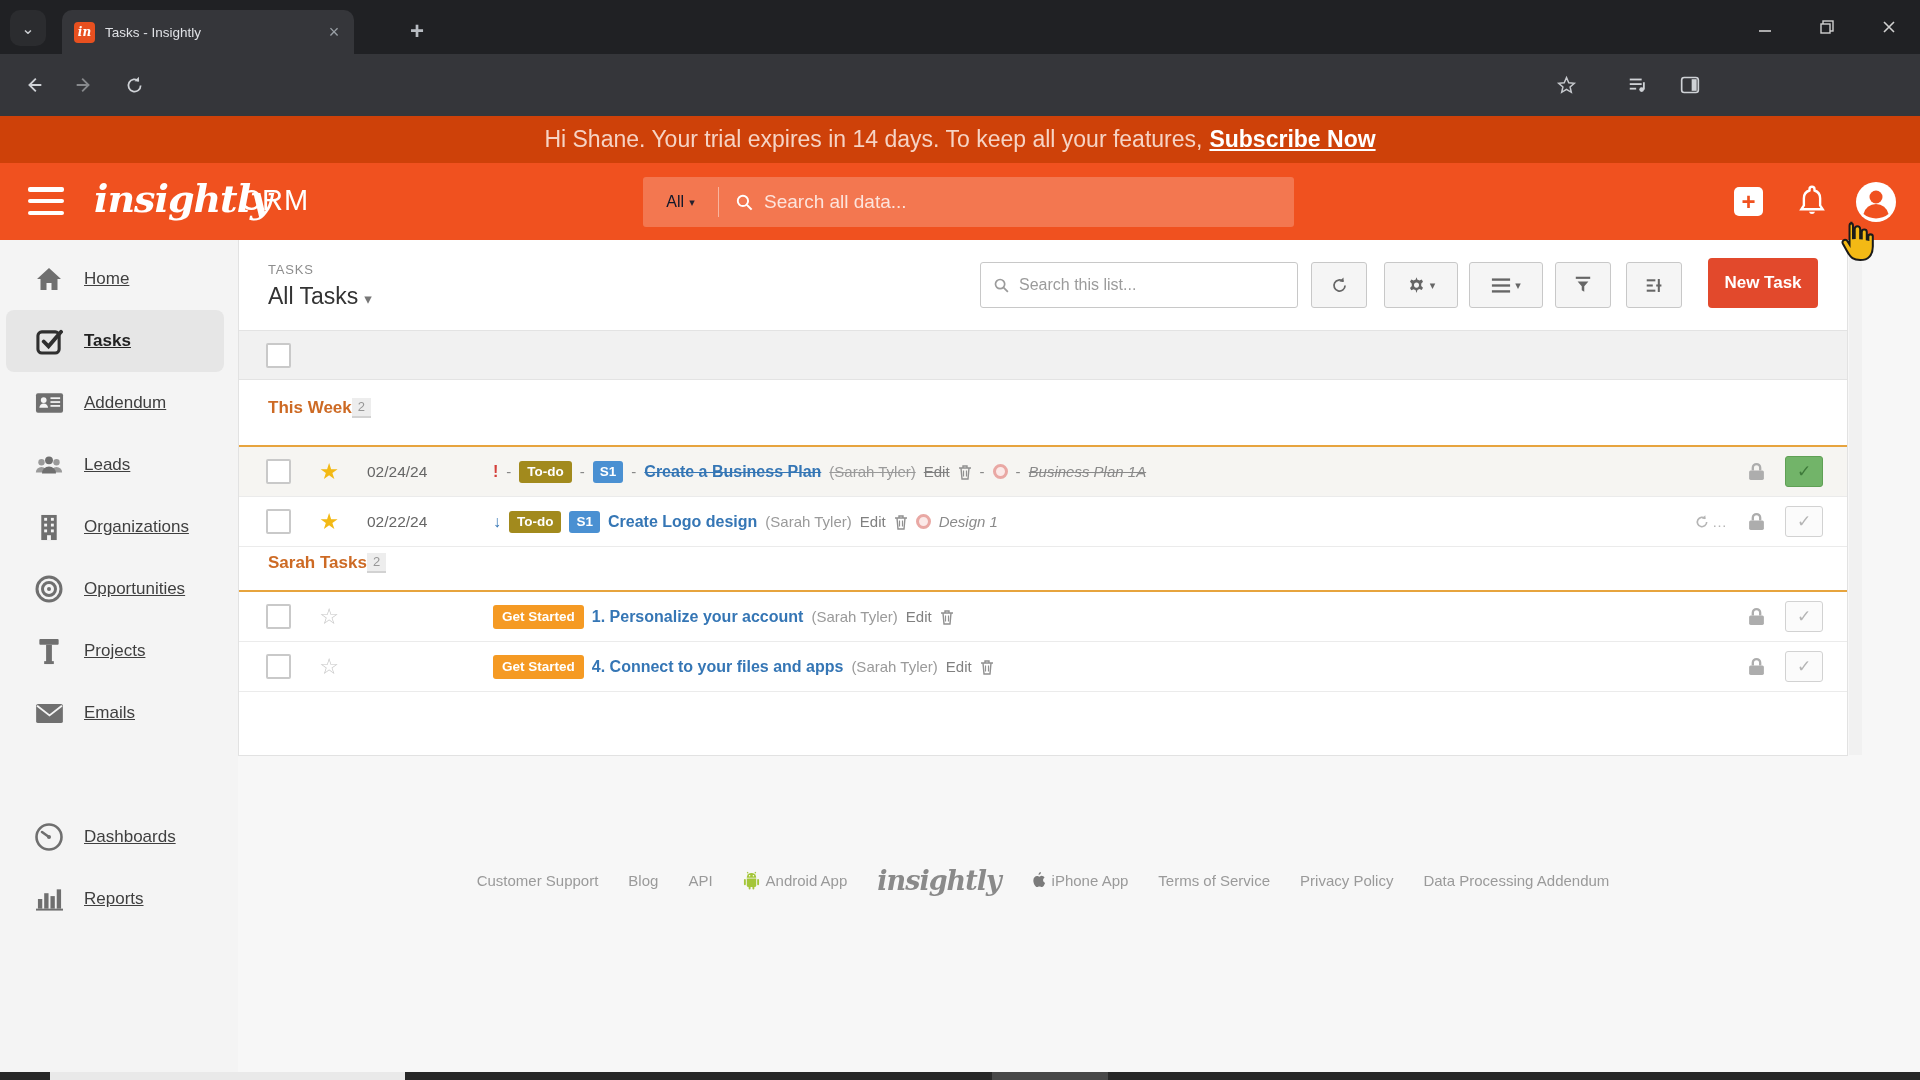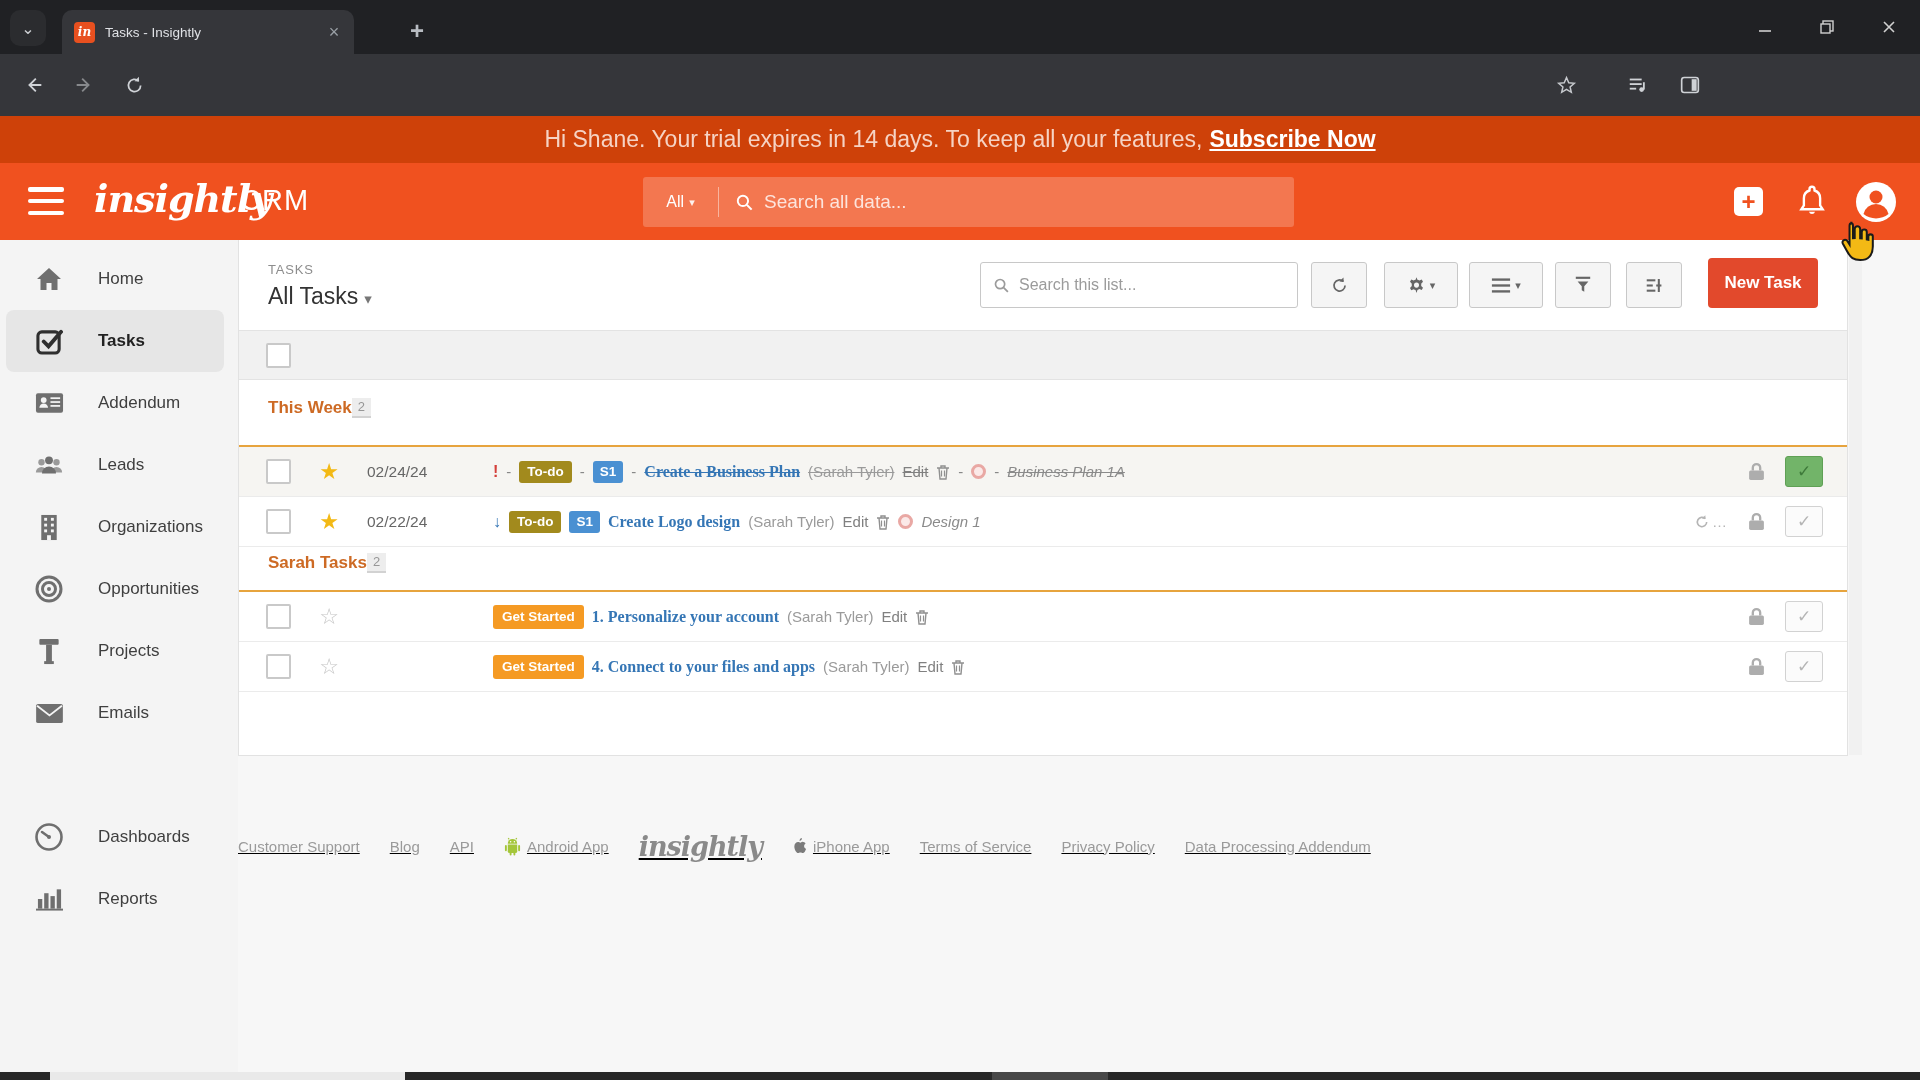--- a/index.html
+++ b/index.html
@@ -28,31 +28,31 @@
   .banner { position:absolute; left:0; top:116px; width:1920px; height:47px; background:#ce4109; display:flex; align-items:center; justify-content:center; color:#f6d3c4; font-size:23px; }
   .banner b { color:#ffffff; text-decoration:underline; margin-left:7px; font-weight:bold; cursor:pointer; }
 
   
   .appheader { position:absolute; left:0; top:163px; width:1920px; height:77px; background:#f0511f; }
   .hamburger { position:absolute; left:28px; top:24px; width:36px; height:28px; display:flex; flex-direction:column; justify-content:space-between; cursor:pointer; }
   .hamburger i { display:block; height:4.5px; background:#fff; border-radius:2px; }
   .logo { position:absolute; left:94px; top:13px; color:#fff; font-family:"DejaVu Serif", serif; font-style:italic; font-weight:bold; font-size:38px; letter-spacing:-1px; }
   .product { position:absolute; left:240px; top:21px; color:#fff; font-size:29px; letter-spacing:1px; }
   .gsearch { position:absolute; left:643px; top:14px; width:651px; height:50px; background:rgba(255,255,255,0.22); border-radius:3px; display:flex; align-items:center; }
-  .gscope { width:76px; display:flex; align-items:center; justify-content:center; gap:5px; color:#ffffff; font-size:16px; border-right:1px solid rgba(255,255,255,0.45); height:30px; cursor:pointer; }
+  .gscope { width:76px; display:flex; align-items:center; justify-content:center; gap:5px; color:#0f172a; font-size:16px; border-right:1px solid rgba(255,255,255,0.45); height:30px; cursor:pointer; }
   .gsearch input { background:transparent; border:none; outline:none; color:#fff; font-size:19px; margin-left:10px; flex:1; font-family:"Liberation Sans", sans-serif; }
   .gsearch input::placeholder { color:rgba(255,255,255,0.8); }
   .hicon { position:absolute; top:24px; cursor:pointer; }
   .plusbox { left:1734px; width:29px; height:29px; background:#fff; border-radius:5px; display:flex; align-items:center; justify-content:center; color:#f0511f; font-size:24px; font-weight:bold; line-height:1; }
 
   
   .sidebar { position:absolute; left:0; top:240px; width:238px; height:840px; background:#f4f4f4; }
   .sideitem { position:absolute; left:0; width:238px; height:62px; display:flex; align-items:center; cursor:pointer; }
   .sideitem .ic { width:30px; margin-left:34px; display:flex; justify-content:center; }
-  .sideitem .lb { margin-left:34px; font-size:17px; color:#3f3f3f; }
+  .sideitem .lb { margin-left:20px; font-size:17px; color:#3f3f3f;text-decoration:underline; }
   .sideitem.active { background:#e6e6e6; border-radius:8px; left:6px; width:218px; }
   .sideitem.active .ic { margin-left:28px; }
   .sideitem.active .lb { font-weight:bold; color:#222; }
 
   
   .panel { position:absolute; left:238px; top:240px; width:1610px; height:516px; background:#fff; border:1px solid #e2e2e2; border-top:none; }
   .scrolltrack { position:absolute; left:1849px; top:241px; width:13px; height:514px; background:#f1f1f1; }
   .eyebrow { position:absolute; left:268px; top:262px; font-size:13px; color:#8d8d8d; letter-spacing:.8px; }
   .viewtitle { position:absolute; left:268px; top:283px; font-size:23px; color:#333; cursor:pointer; }
   .viewtitle .caret { color:#777; font-size:15px; margin-left:6px; }
@@ -76,35 +76,35 @@
   .star-on { color:#f3b915; }
   .star-off { color:#c6c6c6; }
   .cell-date { margin-left:25px; width:81px; font-size:15.5px; color:#666; }
   .rowcontent { margin-left:45px; display:flex; align-items:center; gap:8px; white-space:nowrap; }
   .prio-high { color:#d43f3a; font-weight:bold; font-size:16px; }
   .prio-low { color:#3576b5; font-weight:bold; font-size:16px; }
   .badge { color:#fff; font-size:13.5px; font-weight:bold; padding:3px 8px 4px; border-radius:3px; }
   .b-todo { background:#a28a1d; }
   .b-s1 { background:#4a90d2; padding:3px 7px 4px; }
   .b-start { background:#f59a23; padding:4px 9px 5px; }
-  .ttl { color:#3576b5; font-size:16px; font-weight:bold; cursor:pointer;font-family:Liberation Serif, serif; }
+  .ttl { color:#3576b5; font-size:16px; font-weight:bold; cursor:pointer; }
   .owner { color:#9a9a9a; font-size:15px; }
   .editlnk { color:#808080; font-size:15px; cursor:pointer; }
   .linked { color:#8a8a8a; font-size:15px; font-style:italic; cursor:pointer;text-align:right; }
   .struck { text-decoration:line-through; }
   .dash::before { content:"-"; color:#888; font-size:15px; }
   .pinkring { width:15px; height:15px; border:3px solid #e9a8a4; border-radius:50%; background:#fbe9e8; }
   .rowright { margin-left:auto; display:flex; align-items:center; gap:20px; padding-right:24px; }
   .donebtn { width:38px; height:31px; border-radius:3px; display:flex; align-items:center; justify-content:center; font-size:17px; cursor:pointer; }
   .done-green { background:#72b469; border:1px solid #5fa055; color:#3e7a3a; }
   .done-gray { background:#fbfbfb; border:1px solid #d2d2d2; color:#b5b5b5; }
   .recur { color:#b5b5b5; font-size:15px; letter-spacing:1px; display:flex; align-items:center; gap:2px; }
 
   
-  .footer { position:absolute; left:238px; top:818px; width:1610px; height:56px; display:flex; align-items:center; gap:30px;text-decoration:underline; }
+  .footer { position:absolute; left:238px; top:852px; width:1610px; height:56px; display:flex; align-items:center; justify-content:center; gap:30px; }
   .flink { color:#9a9a9a; font-size:15px; cursor:pointer; display:flex; align-items:center; gap:6px; }
   .flogo { color:#8a8a8a; font-family:"DejaVu Serif", serif; font-style:italic; font-weight:bold; font-size:27px; letter-spacing:-1px; }
 
   
   .bottombar { position:absolute; left:0; top:1072px; width:1920px; height:8px; background:#272727; }
   .bb-thumb { position:absolute; left:50px; top:0; width:355px; height:8px; background:#e9e9e9; }
   .bb-seg { position:absolute; left:992px; top:0; width:116px; height:8px; background:#474747; }
 
   .cursor { position:absolute; left:1833px; top:218px; pointer-events:none; }
 </style>

